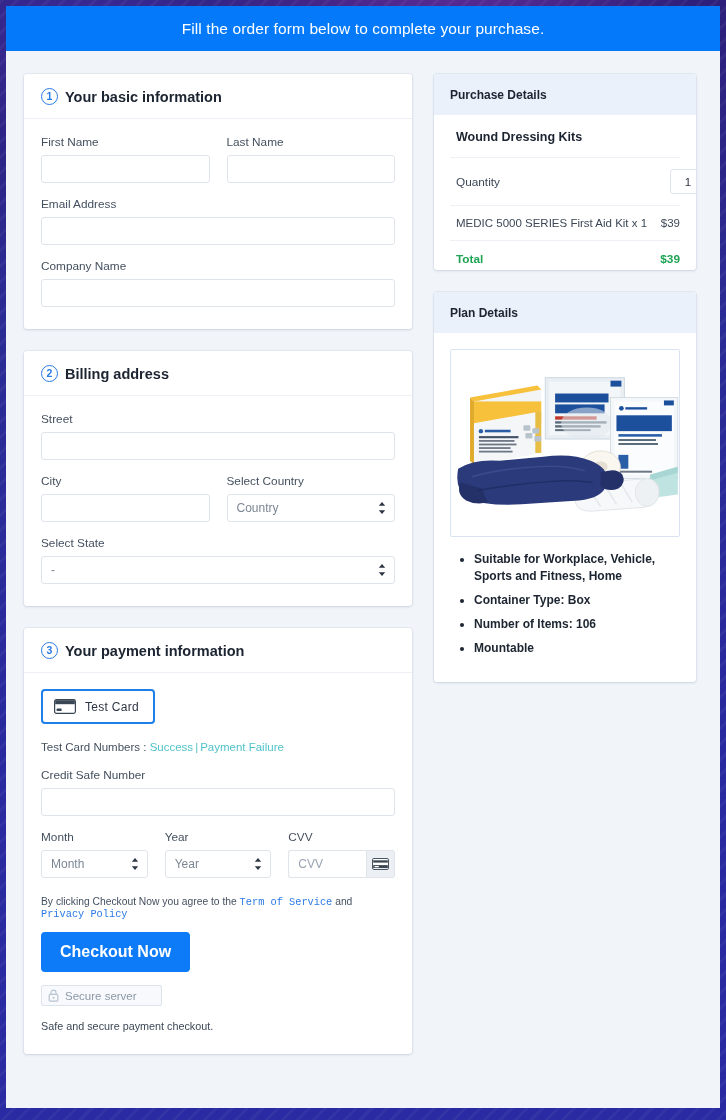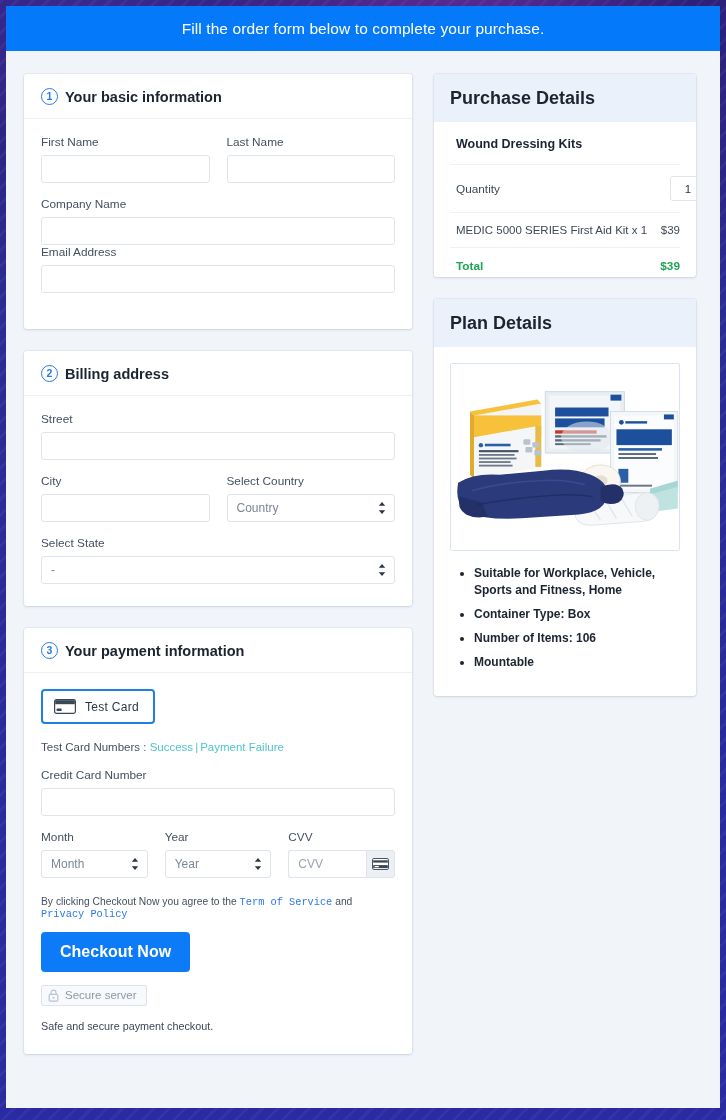--- a/index.html
+++ b/index.html
@@ -193,42 +193,43 @@
     font-family: "Liberation Sans", sans-serif;
     font-size: 16px;
     font-weight: bold;
     padding: 11px 19px;
     cursor: pointer;
     display: block;
   }
 
   .secure-badge {
     display: inline-flex;
+    align-items: center;
     gap: 6px;
     border: 1px solid #dbe3ec;
     border-radius: 2px;
     background: #f7f9fc;
-    padding: 3px 9px 3px 6px;
+    padding: 3px 24px 3px 6px;
     margin: 13px 0 14px 0;
   }
   .secure-text { font-size: 11.5px; color: #8d99a8; }
   .safe-note { font-size: 10.8px; color: #3c4856; }
 
   
   .panel {
     background: #ffffff;
     border-radius: 3px;
     box-shadow: 0 1px 3px rgba(30,50,90,0.13), 0 0 0 1px rgba(225,232,240,0.7);
     margin-bottom: 22px;
     overflow: hidden;
   }
   .panel-head {
     background: #eaf1fb;
     padding: 14px 16px 13px 16px;
-    font-size: 18px;
+    font-size: 12px;
     font-weight: bold;
     color: #1b2430;
   }
   .panel-body { padding: 0 16px; }
 
   .prod-name {
     font-size: 12.5px;
     font-weight: bold;
     color: #1b2430;
     padding: 15px 0 13px 6px;
@@ -302,26 +303,26 @@
           <div class="row">
             <div class="field">
               <label class="field-label">First Name</label>
               <input class="input" type="text" value="" style="">
             </div>
             <div class="field">
               <label class="field-label">Last Name</label>
               <input class="input" type="text" value="" style="">
             </div>
           </div>
+          <div class="field">
+            <label class="field-label">Email Address</label>
+            <input class="input" type="text" value="" style="">
+          </div>
           <div class="field" style="margin-bottom:0">
             <label class="field-label">Company Name</label>
-            <input class="input" type="text" value="" style="">
-          </div>
-          <div class="field">
-            <label class="field-label">Email Address</label>
             <input class="input" type="text" value="" style="">
           </div>
         </div>
       </div>
 
       <div class="card">
         <div class="card-head">
           <span class="step-num">2</span>
           <span class="card-title">Billing address</span>
         </div>
@@ -379,21 +380,21 @@
               <rect x="2.6" y="9.6" width="5" height="2.4" rx="0.5" fill="#3b4654"></rect>
             </svg>
             <span class="cardtype-label">Test  Card</span>
           </div>
 
           <div class="testnums">
             <span>Test Card Numbers : </span><a href="#">Success</a><span class="sep">|</span><a href="#">Payment Failure</a>
           </div>
 
           <div class="field">
-            <label class="field-label">Credit Card Number</label>
+            <label class="field-label">Credit Safe Number</label>
             <input class="input" type="text" value="" style="">
           </div>
 
           <div class="row" style="margin-bottom:0">
             <div class="field" style="margin-bottom:0">
               <label class="field-label">Month</label>
               <div class="select-wrap">
                 <div class="select">
                   <span>Month</span>
                 </div>

